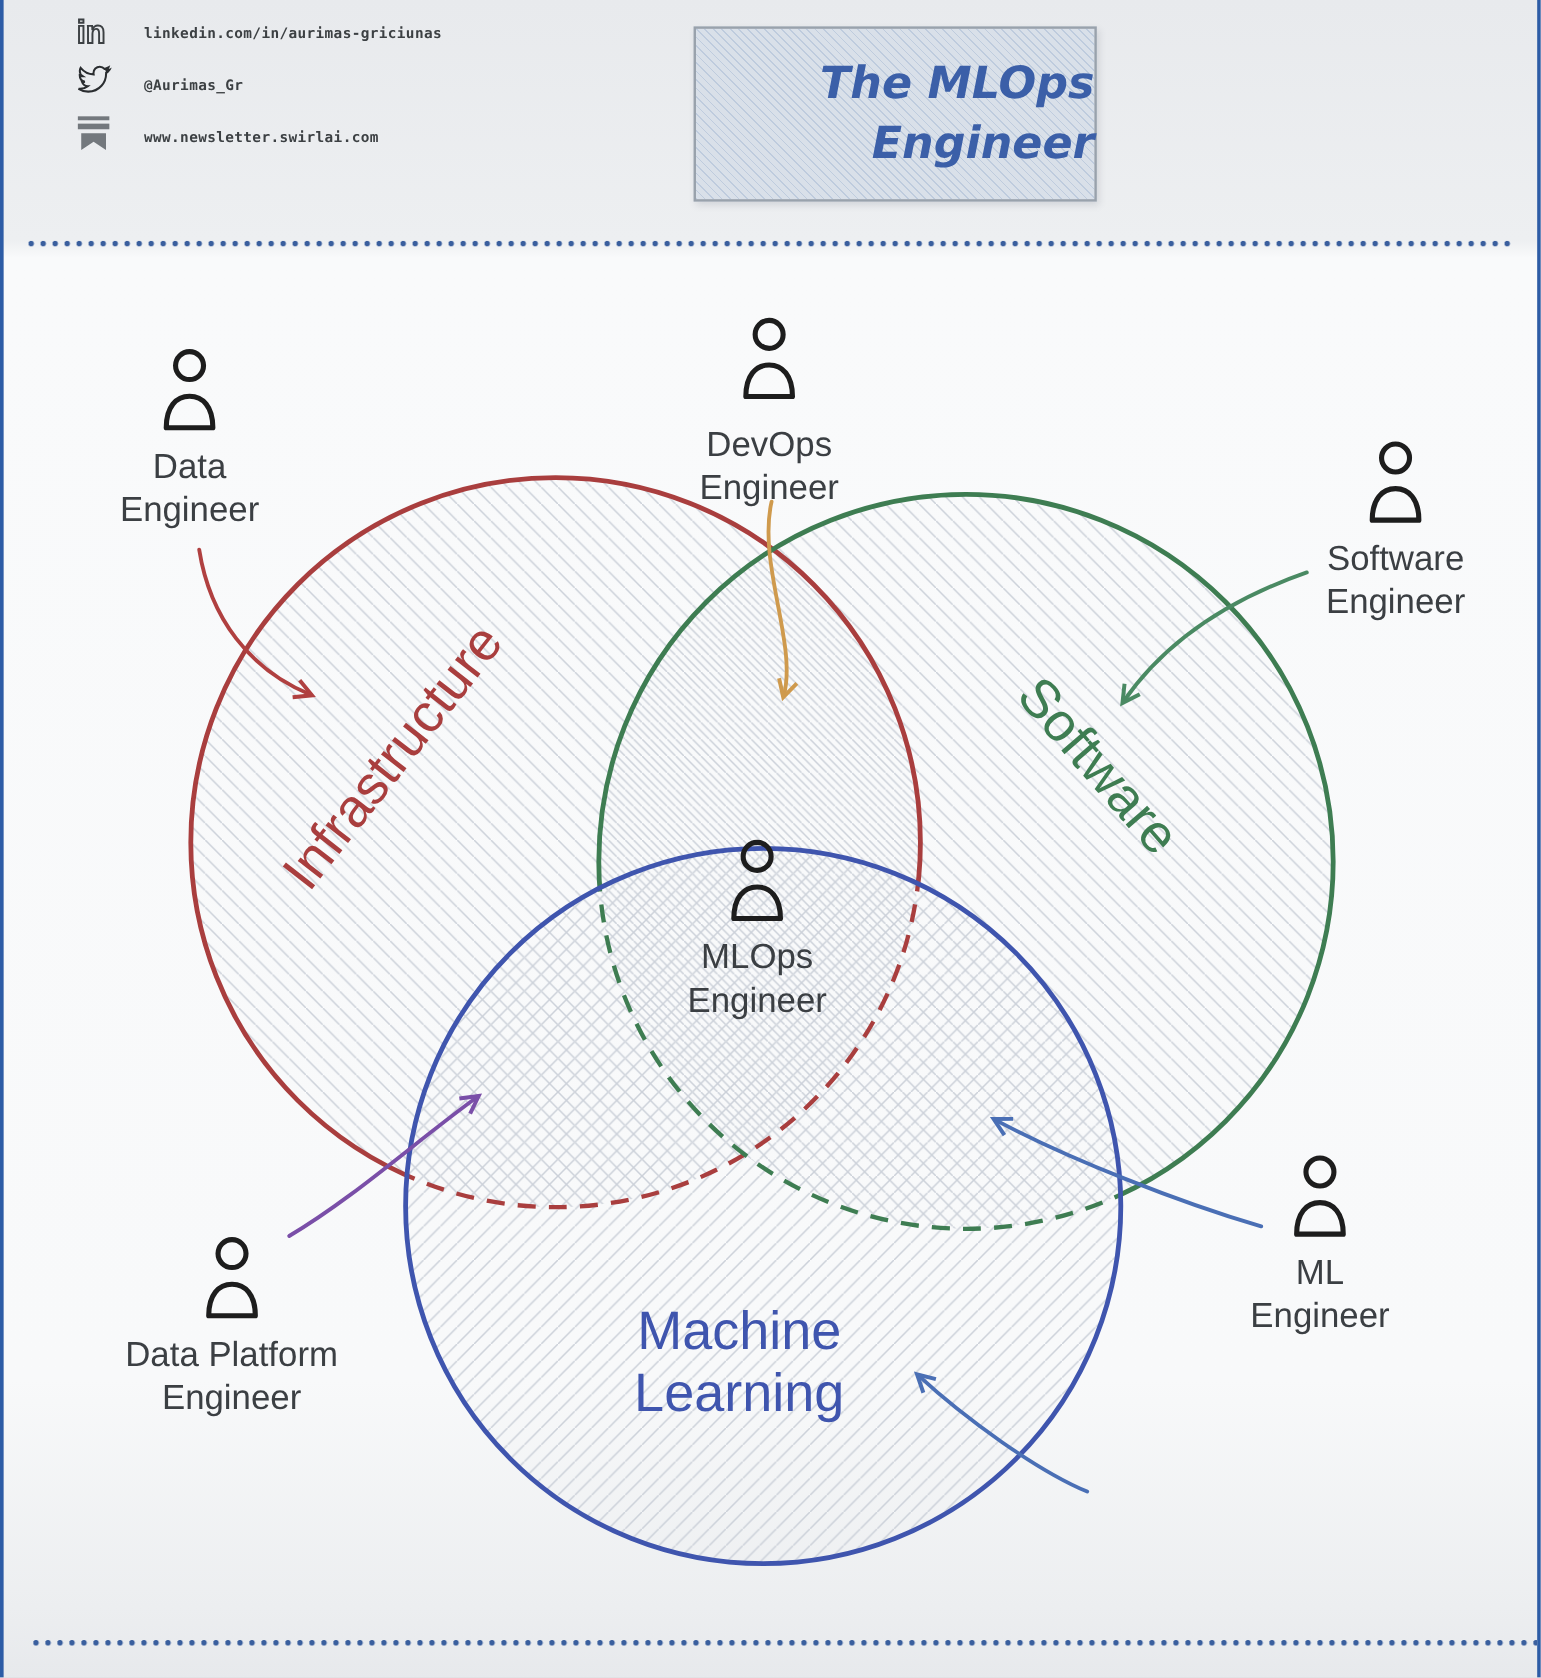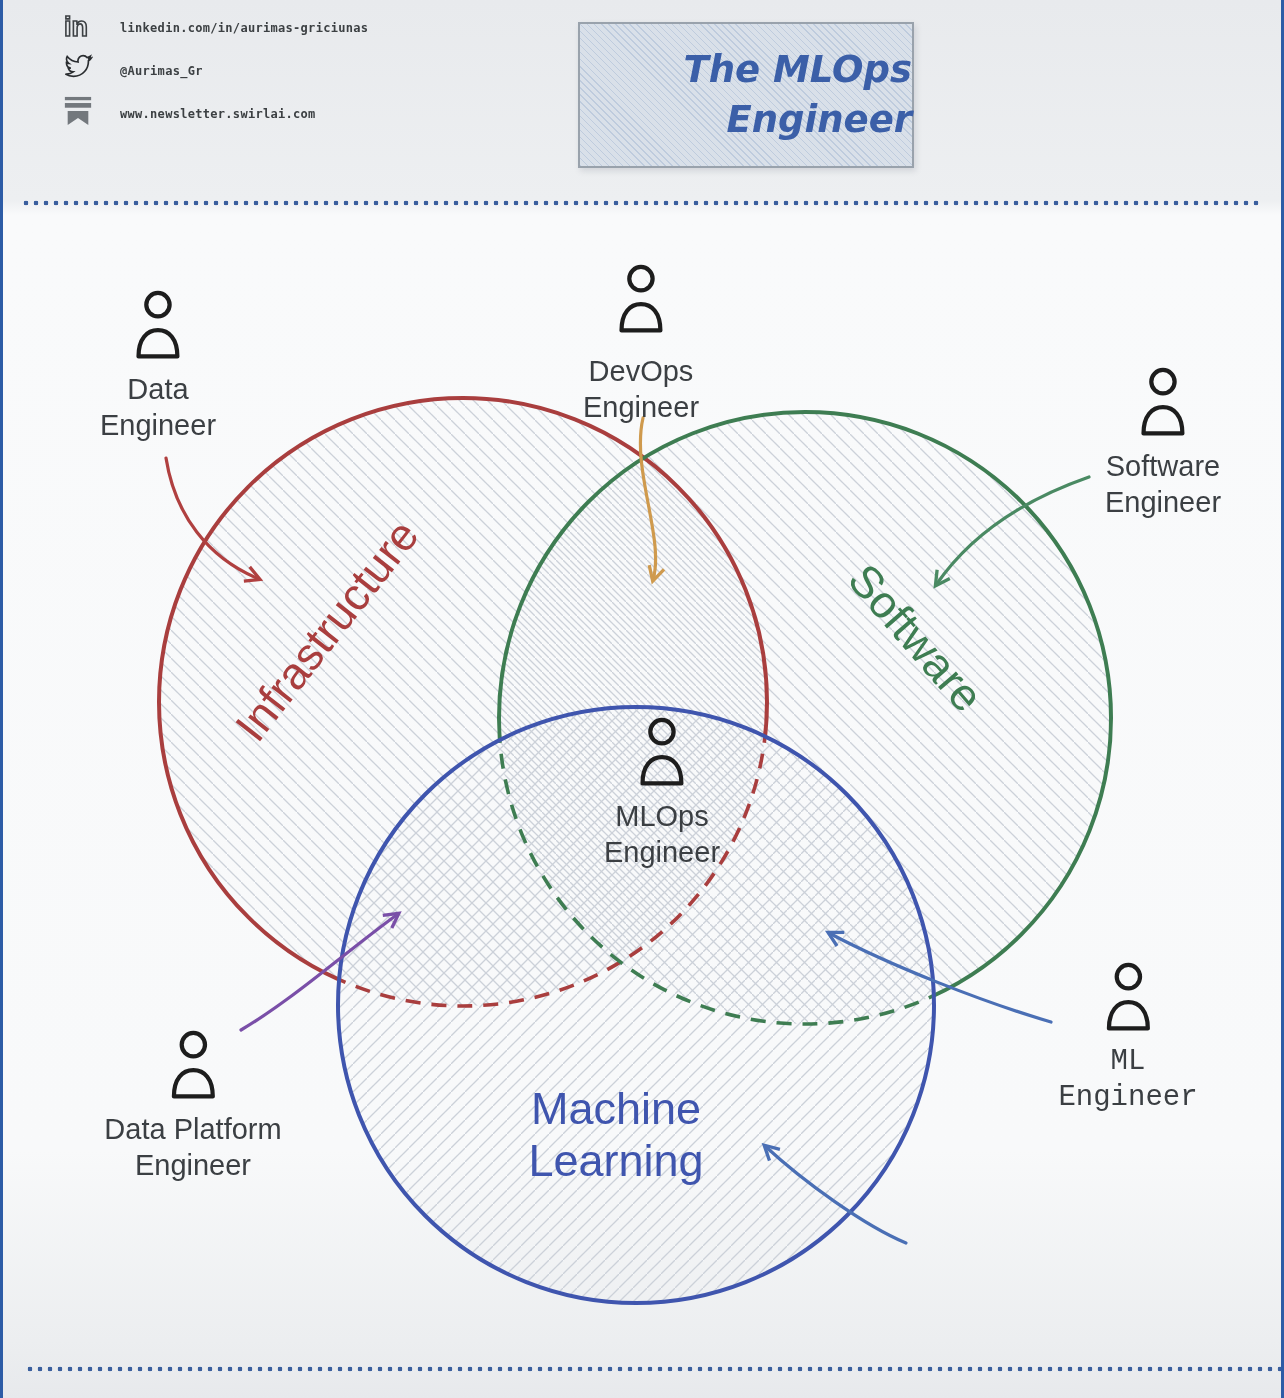--- a/index.html
+++ b/index.html
@@ -160,37 +160,37 @@
   </div>
 
   <div class="role" style="left:1160px; top:365px;">
     <svg class="person" viewBox="0 0 30 40">
         <circle cx="15" cy="9" r="6.3"></circle>
         <path d="M4.5,37 L25.5,37 C25.5,27.5 21,22.8 15,22.8 C9,22.8 4.5,27.5 4.5,37 Z"></path>
       </svg>
     <div class="role-label"><span>Software</span><br><span>Engineer</span></div>
   </div>
 
-  <div class="role" style="left:628px; top:715px;margin-left:31px;">
+  <div class="role" style="left:628px; top:697px;">
     <svg class="person" viewBox="0 0 30 40">
         <circle cx="15" cy="9" r="6.3"></circle>
         <path d="M4.5,37 L25.5,37 C25.5,27.5 21,22.8 15,22.8 C9,22.8 4.5,27.5 4.5,37 Z"></path>
       </svg>
     <div class="role-label"><span>MLOps</span><br><span>Engineer</span></div>
   </div>
 
   <div class="role" style="left:190px; top:1028px;">
     <svg class="person" viewBox="0 0 30 40">
         <circle cx="15" cy="9" r="6.3"></circle>
         <path d="M4.5,37 L25.5,37 C25.5,27.5 21,22.8 15,22.8 C9,22.8 4.5,27.5 4.5,37 Z"></path>
       </svg>
     <div class="role-label"><span>Data Platform</span><br><span>Engineer</span></div>
   </div>
 
-  <div class="role" style="left:1125px; top:960px;font-family:Liberation Mono, monospace;">
+  <div class="role" style="left:1097px; top:960px;">
     <svg class="person" viewBox="0 0 30 40">
         <circle cx="15" cy="9" r="6.3"></circle>
         <path d="M4.5,37 L25.5,37 C25.5,27.5 21,22.8 15,22.8 C9,22.8 4.5,27.5 4.5,37 Z"></path>
       </svg>
     <div class="role-label"><span>ML</span><br><span>Engineer</span></div>
   </div>
 
 
 </div>
 

